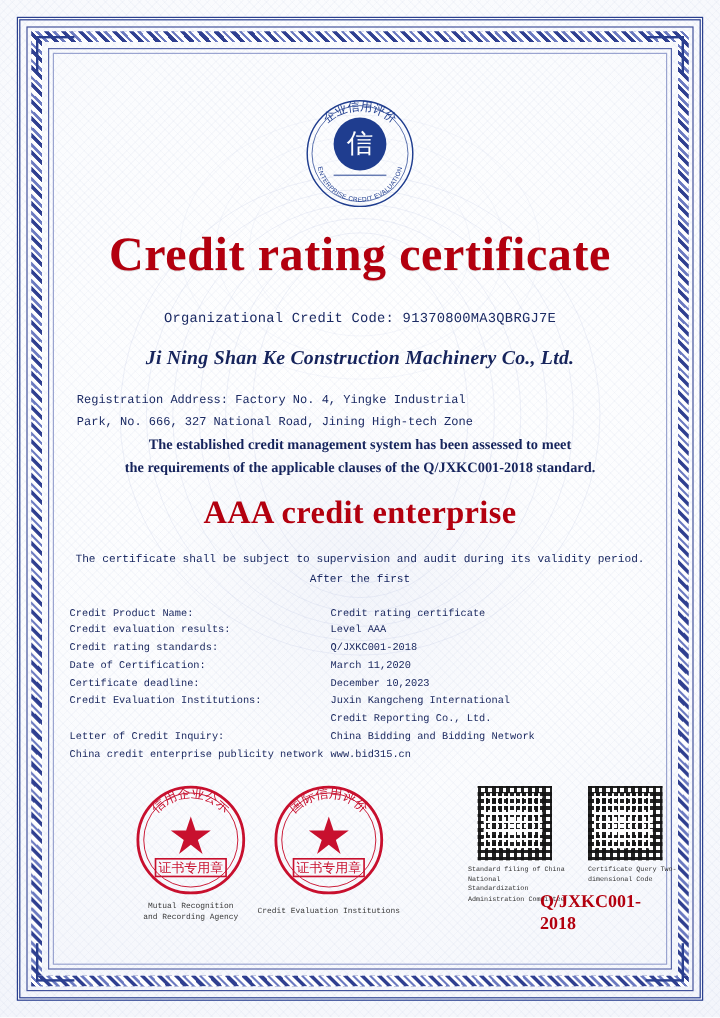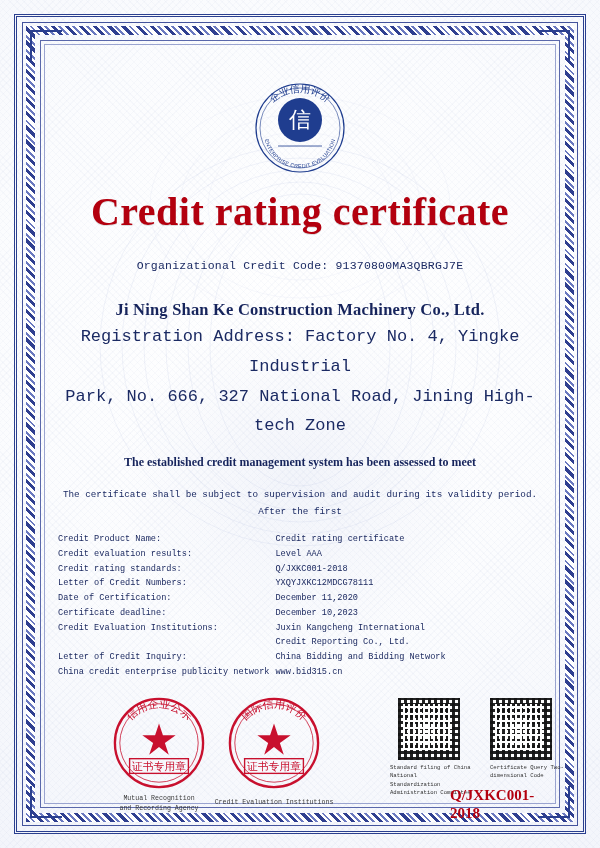--- a/index.html
+++ b/index.html
@@ -126,37 +126,37 @@
     font-size: 11.5px;
     color: #1b2a63;
     margin-top: 24px;
     letter-spacing: .2px;
   }
   .company {
     text-align: center;
     font-size: 16.5px;
     font-weight: bold;
     color: #16245c;
-    margin-top: 28px;
+    margin-top: 16px;
     letter-spacing: .2px;
+    font-style: italic;
   }
   .address {
-    text-align: center;
-    font-family: "Liberation Mono", monospace;
-    font-size: 17px;
+    font-family: "Liberation Mono", monospace;
+    font-size: 10px;
     color: #1b2a63;
-    margin-top: 2px;
+    margin-top: 18px;
     line-height: 1.75;
     padding: 0 14px;
   }
   .statement {
     text-align: center;
     font-size: 12px;
     color: #16245c;
-    margin-top: 12px;
+    margin-top: 0;
     line-height: 1.55;
     font-weight: bold;
     padding: 0 18px;
   }
   .grade {
     text-align: center;
     color: #b3000f;
     font-size: 27px;
     font-weight: bold;
     margin-top: 14px;
@@ -330,22 +330,24 @@
 
     <div class="company">Ji Ning Shan Ke Construction Machinery Co., Ltd.</div>
 
     <div class="address">
       <div>Registration Address: Factory No. 4, Yingke Industrial</div>
       <div>Park, No. 666, 327 National Road, Jining High-tech Zone</div>
     </div>
 
     <div class="statement">
       <div>The established credit management system has been assessed to meet</div>
-    </div>
-
+      <div>the requirements of the applicable clauses of the Q/JXKC001-2018 standard.</div>
+    </div>
+
+    <div class="grade">AAA credit enterprise</div>
 
     <div class="supervision">
       <div>The certificate shall be subject to supervision and audit during its validity period. After the first</div>
     </div>
 
     <div class="details">
       <table>
         <tbody>
           <tr>
             <td class="k">Credit Product Name:</td>
@@ -353,26 +355,22 @@
           </tr>
           <tr>
             <td class="k">Credit evaluation results:</td>
             <td class="v">Level AAA</td>
           </tr>
           <tr>
             <td class="k">Credit rating standards:</td>
             <td class="v">Q/JXKC001-2018</td>
           </tr>
           <tr>
-            <td class="k">Letter of Credit Numbers:</td>
-            <td class="v">YXQYJXKC12MDCG78111</td>
-          </tr>
-          <tr>
             <td class="k">Date of Certification:</td>
-            <td class="v">December 11,2020</td>
+            <td class="v">March 11,2020</td>
           </tr>
           <tr>
             <td class="k">Certificate deadline:</td>
             <td class="v">December 10,2023</td>
           </tr>
           <tr>
             <td class="k">Credit Evaluation Institutions:</td>
             <td class="v">Juxin Kangcheng International</td>
           </tr>
           <tr>

